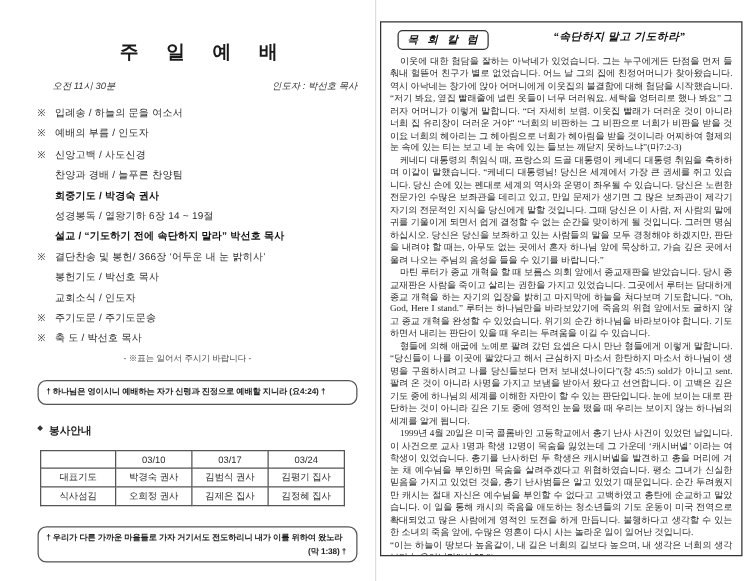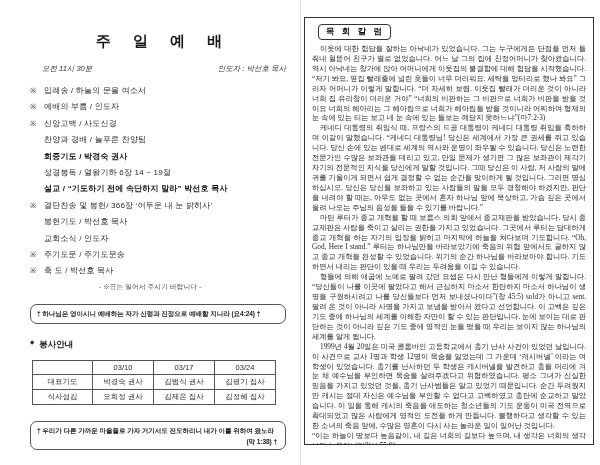--- a/index.html
+++ b/index.html
@@ -72,21 +72,21 @@
     padding:17px 6px 0 3px;
     border-left:1px solid #ddd;
   }
   .column-box {
     border:1px solid #333;
     padding:5px 7px 4px 7px;
     height:428px;
     overflow:hidden;
     background:#fff;
   }
-  .column-head { display:flex; align-items:flex-start; margin:1px 0 4px 6px; }
+  .column-head { display:flex; align-items:flex-start; margin:1px 0 4px 6px;font-style:italic; }
   .label-box {
     border:1px solid #333; border-radius:4px;
     font-size:8.5px; font-weight:bold; letter-spacing:2.5px;
     padding:1px 5px 1px 7px; color:#111;
   }
   .column-title {
     font-size:8.6px; font-weight:bold; color:#111;
     margin-left:52px; letter-spacing:0.5px;
     font-family:"Liberation Serif", serif;
   }
@@ -203,20 +203,21 @@
     <div class="verse-box bottom">
       <span>† 우리가 다른 가까운 마을들로 가자 거기서도 전도하리니 내가 이를 위하여 왔노라</span>
       <span class="verse-ref">(막 1:38) †</span>
     </div>
   </div>
 
   <div class="page-right">
     <div class="column-box">
       <div class="column-head">
         <span class="label-box">목 회 칼 럼</span>
+        <span class="column-title">“속단하지 말고 기도하라”</span>
       </div>
       <div class="column-body">
         <p>이웃에 대한 험담을 잘하는 아낙네가 있었습니다. 그는 누구에게든 단점을 먼저 들춰내 헐뜯어 친구가 별로 없었습니다. 어느 날 그의 집에 친정어머니가 찾아왔습니다. 역시 아낙네는 창가에 앉아 어머니에게 이웃집의 불결함에 대해 험담을 시작했습니다. “저기 봐요, 옆집 빨래줄에 널린 옷들이 너무 더러워요. 세탁을 엉터리로 했나 봐요” 그러자 어머니가 이렇게 말합니다. “더 자세히 보렴. 이웃집 빨래가 더러운 것이 아니라 너희 집 유리창이 더러운 거야” “너희의 비판하는 그 비판으로 너희가 비판을 받을 것이요 너희의 헤아리는 그 헤아림으로 너희가 헤아림을 받을 것이니라 어찌하여 형제의 눈 속에 있는 티는 보고 네 눈 속에 있는 들보는 깨닫지 못하느냐”(마7:2-3)</p>
         <p>케네디 대통령의 취임식 때, 프랑스의 드골 대통령이 케네디 대통령 취임을 축하하며 이같이 말했습니다. “케네디 대통령님! 당신은 세계에서 가장 큰 권세를 쥐고 있습니다. 당신 손에 있는 펜대로 세계의 역사와 운명이 좌우될 수 있습니다. 당신은 노련한 전문가인 수많은 보좌관을 데리고 있고, 만일 문제가 생기면 그 많은 보좌관이 제각기 자기의 전문적인 지식을 당신에게 말할 것입니다. 그때 당신은 이 사람, 저 사람의 말에 귀를 기울이게 되면서 쉽게 결정할 수 없는 순간을 맞이하게 될 것입니다. 그러면 명심하십시오. 당신은 당신을 보좌하고 있는 사람들의 말을 모두 경청해야 하겠지만, 판단을 내려야 할 때는, 아무도 없는 곳에서 혼자 하나님 앞에 묵상하고, 가슴 깊은 곳에서 울려 나오는 주님의 음성을 들을 수 있기를 바랍니다.”</p>
         <p>마틴 루터가 종교 개혁을 할 때 보름스 의회 앞에서 종교재판을 받았습니다. 당시 종교재판은 사람을 죽이고 살리는 권한을 가지고 있었습니다. 그곳에서 루터는 담대하게 종교 개혁을 하는 자기의 입장을 밝히고 마지막에 하늘을 쳐다보며 기도합니다. “Oh, God, Here I stand.” 루터는 하나님만을 바라보았기에 죽음의 위협 앞에서도 굴하지 않고 종교 개혁을 완성할 수 있었습니다. 위기의 순간 하나님을 바라보아야 합니다. 기도하면서 내리는 판단이 있을 때 우리는 두려움을 이길 수 있습니다.</p>
         <p>형들에 의해 애굽에 노예로 팔려 갔던 요셉은 다시 만난 형들에게 이렇게 말합니다. “당신들이 나를 이곳에 팔았다고 해서 근심하지 마소서 한탄하지 마소서 하나님이 생명을 구원하시려고 나를 당신들보다 먼저 보내셨나이다”(창 45:5) sold가 아니고 sent. 팔려 온 것이 아니라 사명을 가지고 보냄을 받아서 왔다고 선언합니다. 이 고백은 깊은 기도 중에 하나님의 세계를 이해한 자만이 할 수 있는 판단입니다. 눈에 보이는 대로 판단하는 것이 아니라 깊은 기도 중에 영적인 눈을 떴을 때 우리는 보이지 않는 하나님의 세계를 알게 됩니다.</p>
         <p>1999년 4월 20일은 미국 콜롬바인 고등학교에서 총기 난사 사건이 있었던 날입니다. 이 사건으로 교사 1명과 학생 12명이 목숨을 잃었는데 그 가운데 ‘캐시버넬’ 이라는 여학생이 있었습니다. 총기를 난사하던 두 학생은 캐시버넬을 발견하고 총을 머리에 겨눈 채 예수님을 부인하면 목숨을 살려주겠다고 위협하였습니다. 평소 그녀가 신실한 믿음을 가지고 있었던 것을, 총기 난사범들은 알고 있었기 때문입니다. 순간 두려웠지만 캐시는 절대 자신은 예수님을 부인할 수 없다고 고백하였고 총탄에 순교하고 말았습니다. 이 일을 통해 캐시의 죽음을 애도하는 청소년들의 기도 운동이 미국 전역으로 확대되었고 많은 사람에게 영적인 도전을 하게 만듭니다. 불행하다고 생각할 수 있는 한 소녀의 죽음 앞에, 수많은 영혼이 다시 사는 놀라운 일이 일어난 것입니다.</p>
         <p class="no-indent">“이는 하늘이 땅보다 높음같이, 내 길은 너희의 길보다 높으며, 내 생각은 너희의 생각보다 높음이니라”(사 55:9)</p>
       </div>
     </div>

